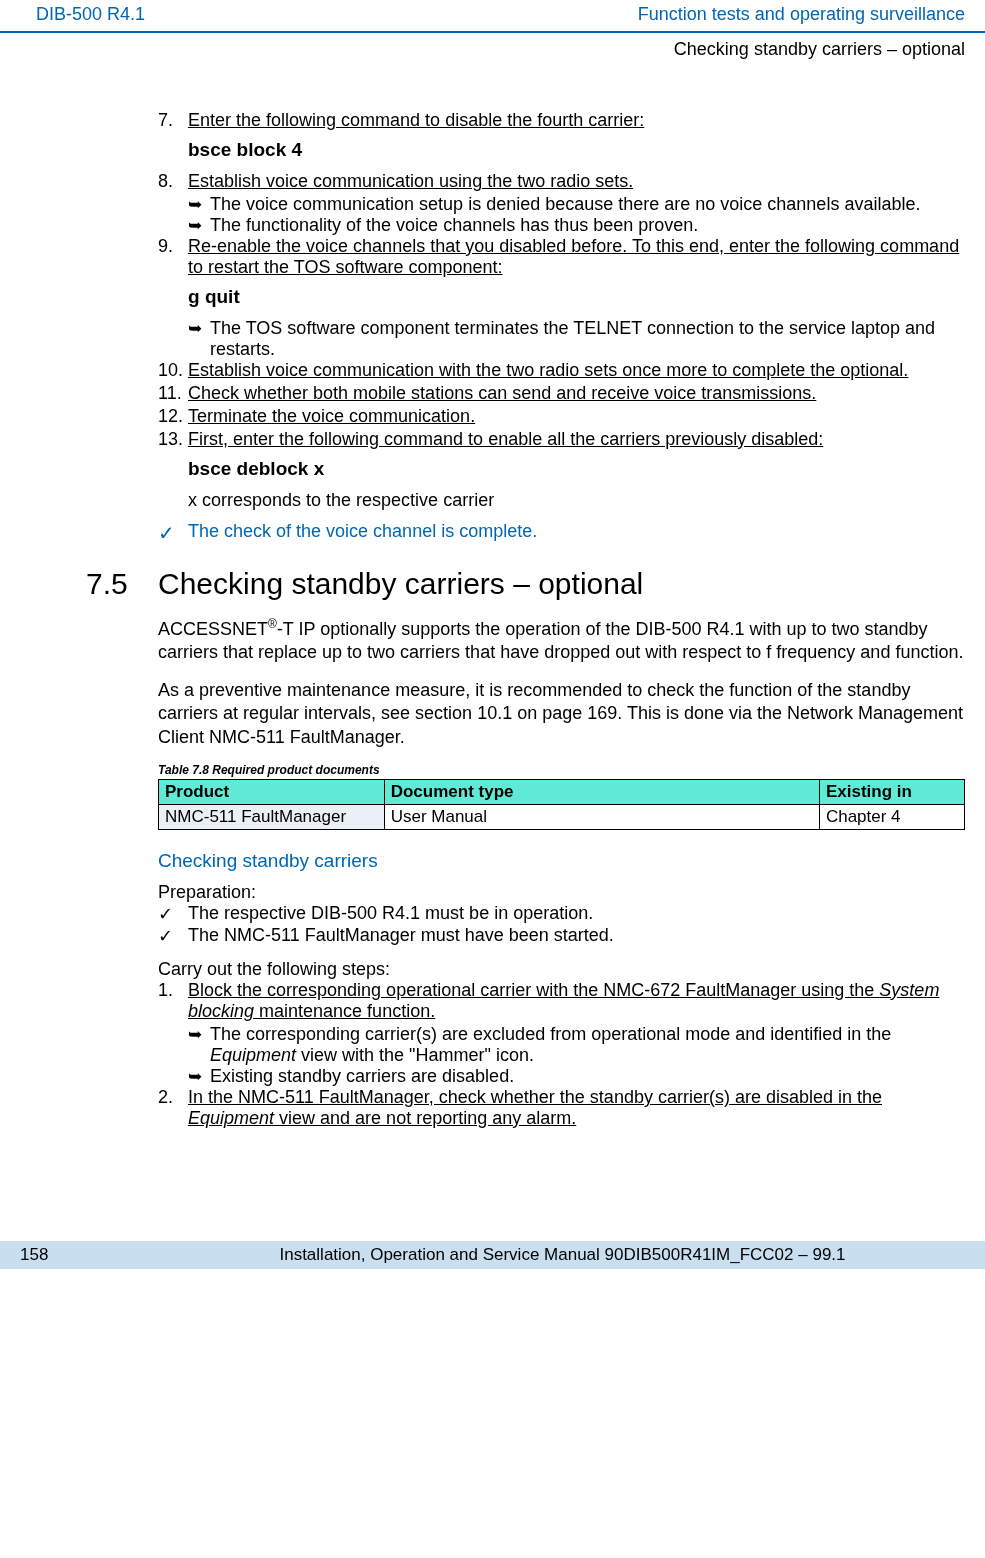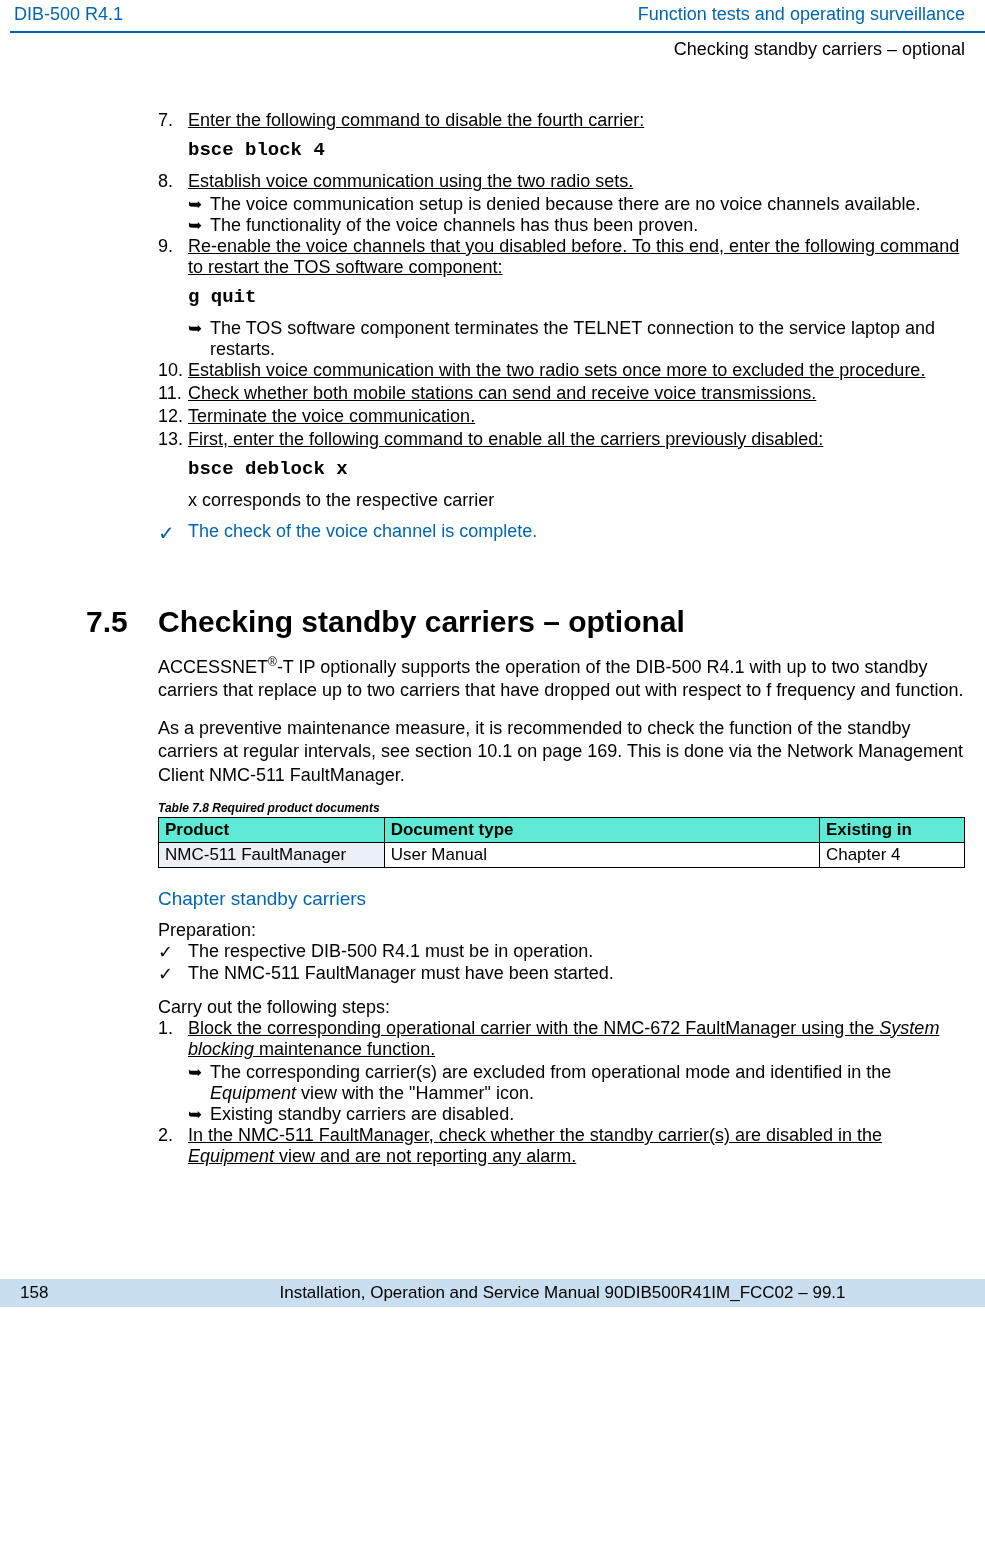--- a/index.html
+++ b/index.html
@@ -7,53 +7,52 @@
     padding: 0;
     font-family: Arial, Helvetica, sans-serif;
     font-size: 18px;
     color: #000;
     background: #fff;
     width: 985px;
   }
   .topbar {
     display: flex;
     justify-content: space-between;
-    padding: 4px 20px 6px 4px;
+    padding: 4px 20px 6px 36px;
     color: #0066b3;
     font-size: 18px;
     border-bottom: 2px solid #0066b3;
-    margin-left: 10px;
   }
   .subheader {
     text-align: right;
     padding: 6px 20px 0 20px;
     font-size: 18px;
     color: #000;
   }
   .content {
     padding: 50px 20px 30px 158px;
   }
   .ol-item { margin-bottom: 2px; }
   .num-row { display:flex; align-items:flex-start; }
   .num { width: 30px; flex-shrink:0; }
   .txt { flex:1;text-decoration:underline; }
   .code-indent {
     padding-left: 30px;
-    font-family: Liberation Mono, monospace;
+    font-family: Liberation Sans, sans-serif;
     font-weight: bold;
     margin: 8px 0 10px 0;
     font-size: 19px;
   }
   .arrow-row { display:flex; padding-left:30px; align-items:flex-start; }
   .arrow { width: 22px; flex-shrink:0; font-size:17px; }
   .arrow-txt { flex:1; }
   .sub-indent-text { padding-left:30px; margin-top:4px; }
   .check { color: #0066b3; display:flex; padding-top:10px; }
   .check .mark { width:30px; flex-shrink:0; font-size:20px; }
-  .h2 { font-weight:bold; font-size:30px; margin-top:60px; margin-bottom:16px; display:flex; }
+  .h2 { font-weight:normal; font-size:30px; margin-top:22px; margin-bottom:16px; display:flex; }
   .h2-num { width:72px; margin-left:-72px; }
   .para { margin-bottom:14px; line-height:1.3; }
   .table-caption { font-weight:bold; font-style:italic; font-size:12px; margin-top:6px; }
   table.doc { border-collapse:collapse; width:100%; margin-top:2px; margin-bottom:20px; }
   table.doc th, table.doc td { border:1px solid #000; padding:2px 6px; text-align:left; font-size:17px; }
   table.doc th { background:#5eead4; font-weight:bold; }
   table.doc td.first { background:#ebeff6; }
   .blue-sub { color:#0066b3; font-size:19px; margin-bottom:10px; margin-top:8px; }
   .note-list { display:flex; }
   .tick { width:30px; flex-shrink:0; font-size:18px; }
@@ -105,21 +104,21 @@
     <div class="txt">Re-enable the voice channels that you disabled before. To this end, enter the following command to restart the TOS software component:</div>
   </div>
   <div class="code-indent">g quit</div>
   <div class="arrow-row">
     <div class="arrow">➥</div>
     <div class="arrow-txt">The TOS software component terminates the TELNET connection to the service laptop and restarts.</div>
   </div>
 
   <div class="num-row ol-item">
     <div class="num">10.</div>
-    <div class="txt">Establish voice communication with the two radio sets once more to excluded the procedure.</div>
+    <div class="txt">Establish voice communication with the two radio sets once more to complete the optional.</div>
   </div>
   <div class="num-row ol-item">
     <div class="num">11.</div>
     <div class="txt">Check whether both mobile stations can send and receive voice transmissions.</div>
   </div>
   <div class="num-row ol-item">
     <div class="num">12.</div>
     <div class="txt">Terminate the voice communication.</div>
   </div>
   <div class="num-row ol-item">
@@ -153,21 +152,21 @@
       <th style="width:18%">Existing in</th>
     </tr>
     <tr>
       <td class="first">NMC-511 FaultManager</td>
       <td>User Manual</td>
       <td>Chapter 4</td>
     </tr>
   </tbody>
     </table>
 
-  <div class="blue-sub">Chapter standby carriers</div>
+  <div class="blue-sub">Checking standby carriers</div>
 
   <div>Preparation:</div>
   <div class="note-list">
     <div class="tick">✓</div>
     <div>The respective DIB-500 R4.1 must be in operation.</div>
   </div>
   <div class="note-list">
     <div class="tick">✓</div>
     <div>The NMC-511 FaultManager must have been started.</div>
   </div>

